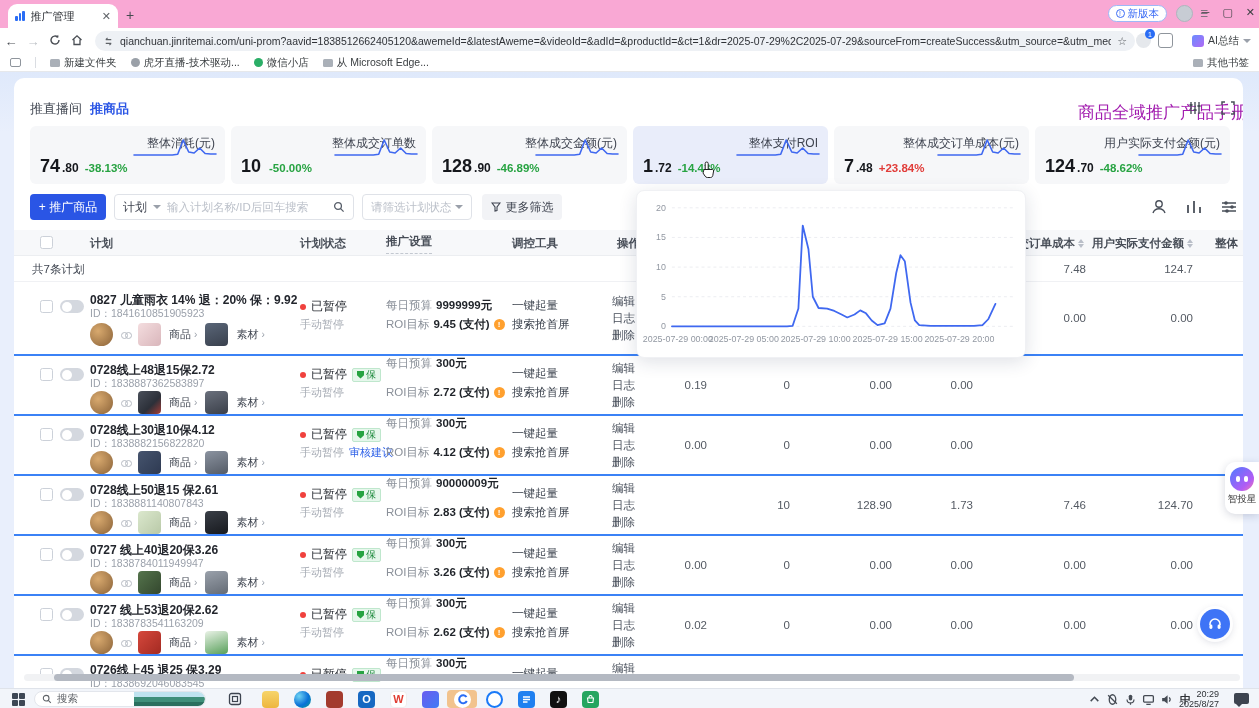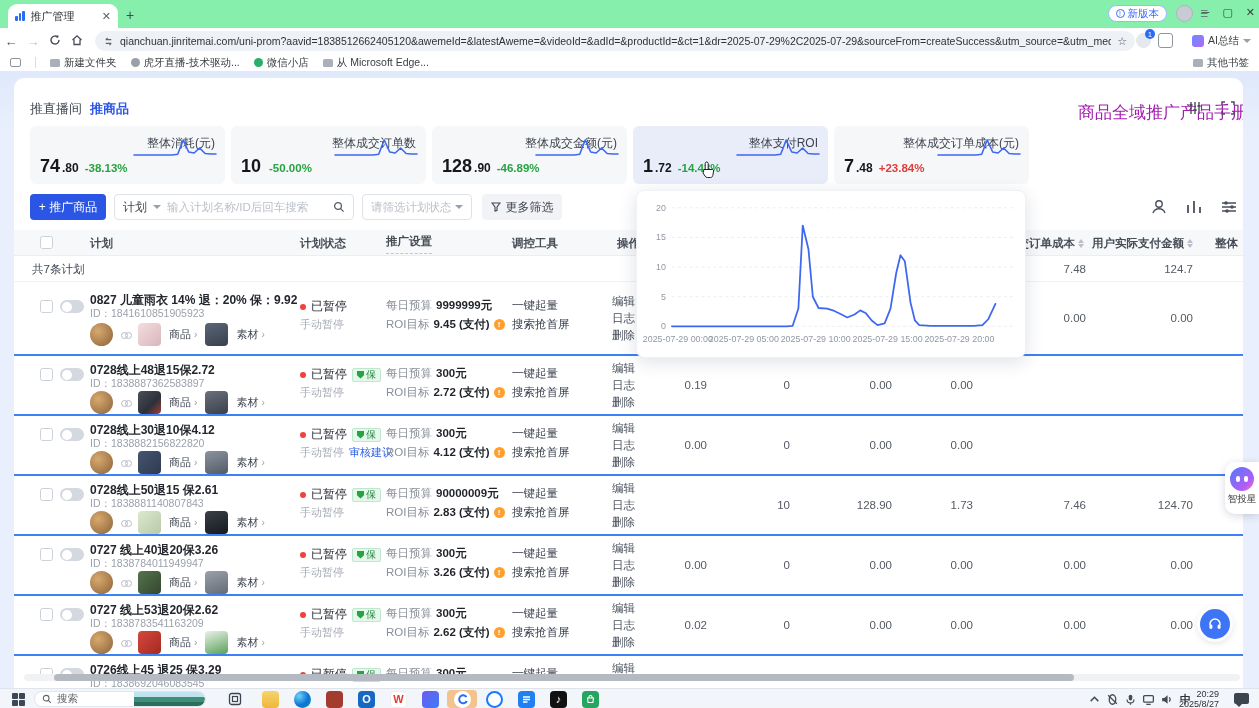--- a/index.html
+++ b/index.html
@@ -1,21 +1,21 @@
 <!DOCTYPE html>
 <html><head>
 <meta charset="utf-8">
 <style>
   *{margin:0;padding:0;box-sizing:border-box;}
   html,body{width:1259px;height:708px;overflow:hidden;background:#e7eefb;
     font-family:"Liberation Sans","DejaVu Sans",sans-serif;font-size:12px;color:#23262d;}
   .screen{position:relative;width:1259px;height:708px;}
 
   
-  .tabbar{position:absolute;top:0;left:0;width:100%;height:28px;background:#86efac;}
+  .tabbar{position:absolute;top:0;left:0;width:100%;height:28px;background:#f9a8d4;}
   .tab{position:absolute;left:8px;top:4px;width:110px;height:24px;background:#fff;border-radius:9px 9px 0 0;
        display:flex;align-items:center;padding:0 7px;gap:6px;}
   .favicon{display:flex;align-items:flex-end;gap:1px;height:10px;}
   .favicon i{display:block;width:2.5px;background:#2a6df5;border-radius:1px;}
   .favicon i:nth-child(1){height:5px}.favicon i:nth-child(2){height:8px}.favicon i:nth-child(3){height:10px}
   .tab-title{font-size:11px;color:#2f3237;flex:1;white-space:nowrap;overflow:hidden;}
   .tab-close{color:#5f6368;font-size:11px;cursor:default;}
   .newtab{position:absolute;left:126px;top:8px;color:#454a50;font-size:14px;line-height:14px;}
   .newver{position:absolute;right:92px;top:5px;height:17px;border:1px solid #9db8f8;border-radius:9px;background:#fff;
       color:#3b6cf5;font-size:10.5px;display:flex;align-items:center;gap:3px;padding:0 7px;}
@@ -116,21 +116,21 @@
   .trow:nth-child(5) .t-prod{background:linear-gradient(135deg,#55744c,#33472e);} .trow:nth-child(5) .t-mat{background:linear-gradient(160deg,#9aa1ab,#646b75);}
   .trow:nth-child(6) .t-prod{background:linear-gradient(135deg,#d6483c,#a32a22);} .trow:nth-child(6) .t-mat{background:linear-gradient(160deg,#e9f2e6,#58a05a);}
   .trow:nth-child(7) .t-prod{background:linear-gradient(135deg,#c9ced6,#9aa2ad);} .trow:nth-child(7) .t-mat{background:linear-gradient(160deg,#8b93a0,#545b66);}
   .st1{position:absolute;left:286px;top:10px;display:flex;align-items:center;gap:5px;font-size:12px;color:#262a31;}
   .st2{position:absolute;left:286px;top:29px;font-size:11px;color:#a7acb5;display:flex;gap:5px;}
   .trow.first .st1{top:16px}.trow.first .st2{top:35px}
   .stdot{width:6px;height:6px;border-radius:50%;background:#f0413d;}
   .badge{display:inline-flex;align-items:center;gap:2px;height:14px;padding:0 4px;background:#e6f7ec;border:1px solid #bfe7cd;border-radius:2px;font-size:10px;color:#1f8a3d;}
   .shield{width:7px;height:8px;background:#27a342;clip-path:polygon(0 0,100% 0,100% 60%,50% 100%,0 60%);}
   .review{color:#2f62e8;}
-  .set1{position:absolute;left:372px;top:10px;font-size:11.5px;color:#8a9099;white-space:nowrap;}
+  .set1{position:absolute;left:372px;top:0;font-size:11.5px;color:#8a9099;white-space:nowrap;}
   .set2{position:absolute;left:372px;top:29px;font-size:11.5px;color:#8a9099;display:flex;align-items:center;white-space:nowrap;}
   .trow.first .set1{top:16px}.trow.first .set2{top:35px}
   .bval{font-weight:bold;color:#1f2329;margin-left:4px;}
   .warn{width:11px;height:11px;border-radius:50%;background:#ffa02e;color:#fff;font-size:8px;font-weight:bold;
         display:inline-flex;align-items:center;justify-content:center;margin-left:4px;}
   .tool0{position:absolute;left:498px;top:10px;font-size:11.5px;color:#3a414c;}
   .tool1{position:absolute;left:498px;top:29px;font-size:11.5px;color:#3a414c;}
   .trow.first .tool0{top:16px}.trow.first .tool1{top:35px}
   .act{position:absolute;left:598px;width:40px;font-size:11.5px;color:#474e5a;}
   .a0{top:5px}.a1{top:22px}.a2{top:39px}
@@ -325,20 +325,31 @@
   <div class="card-label">整体成交订单成本(元)</div>
   <svg class="spark" viewBox="0 0 84 22">
               <polyline points="1.0,20.0 6.5,20.0 11.9,20.0 17.4,20.0 22.9,20.0 28.3,20.0 33.8,20.0 39.3,20.0 44.7,19.3 50.2,5.0 55.7,17.0 61.1,18.0 66.6,13.0 72.1,18.5 77.5,19.0 83.0,19.0" fill="none" stroke="#3f68f0" stroke-width="1.6" stroke-linejoin="round" stroke-linecap="round"></polyline>
             </svg>
   <div class="card-value">
     <span class="vint">7</span>
               <span class="vdec">.48</span>
     <span class="vchg up">+23.84%</span>
   </div>
 </div>
+          <div class="card">
+  <div class="card-label">用户实际支付金额(元)</div>
+  <svg class="spark" viewBox="0 0 84 22">
+              <polyline points="1.0,20.0 6.5,20.0 11.9,20.0 17.4,20.0 22.9,20.0 28.3,20.0 33.8,20.0 39.3,20.0 44.7,19.3 50.2,5.0 55.7,17.0 61.1,18.0 66.6,13.0 72.1,18.5 77.5,19.0 83.0,19.0" fill="none" stroke="#3f68f0" stroke-width="1.6" stroke-linejoin="round" stroke-linecap="round"></polyline>
+            </svg>
+  <div class="card-value">
+    <span class="vint">124</span>
+              <span class="vdec">.70</span>
+    <span class="vchg down">-48.62%</span>
+  </div>
+</div>
         </div>
 
       <div class="btn-create">+ 推广商品</div>
       <div class="srchgrp">
         <span class="seltxt">计划</span>
         <span class="chev"></span>
         <span class="phold">输入计划名称/ID后回车搜索</span>
         <svg width="12" height="12" viewBox="0 0 12 12">
             <circle cx="5" cy="5" r="3.4" fill="none" stroke="#585f6a" stroke-width="1.3"></circle>
             <path d="M7.6 7.6 10.6 10.6" stroke="#585f6a" stroke-width="1.3"></path>

